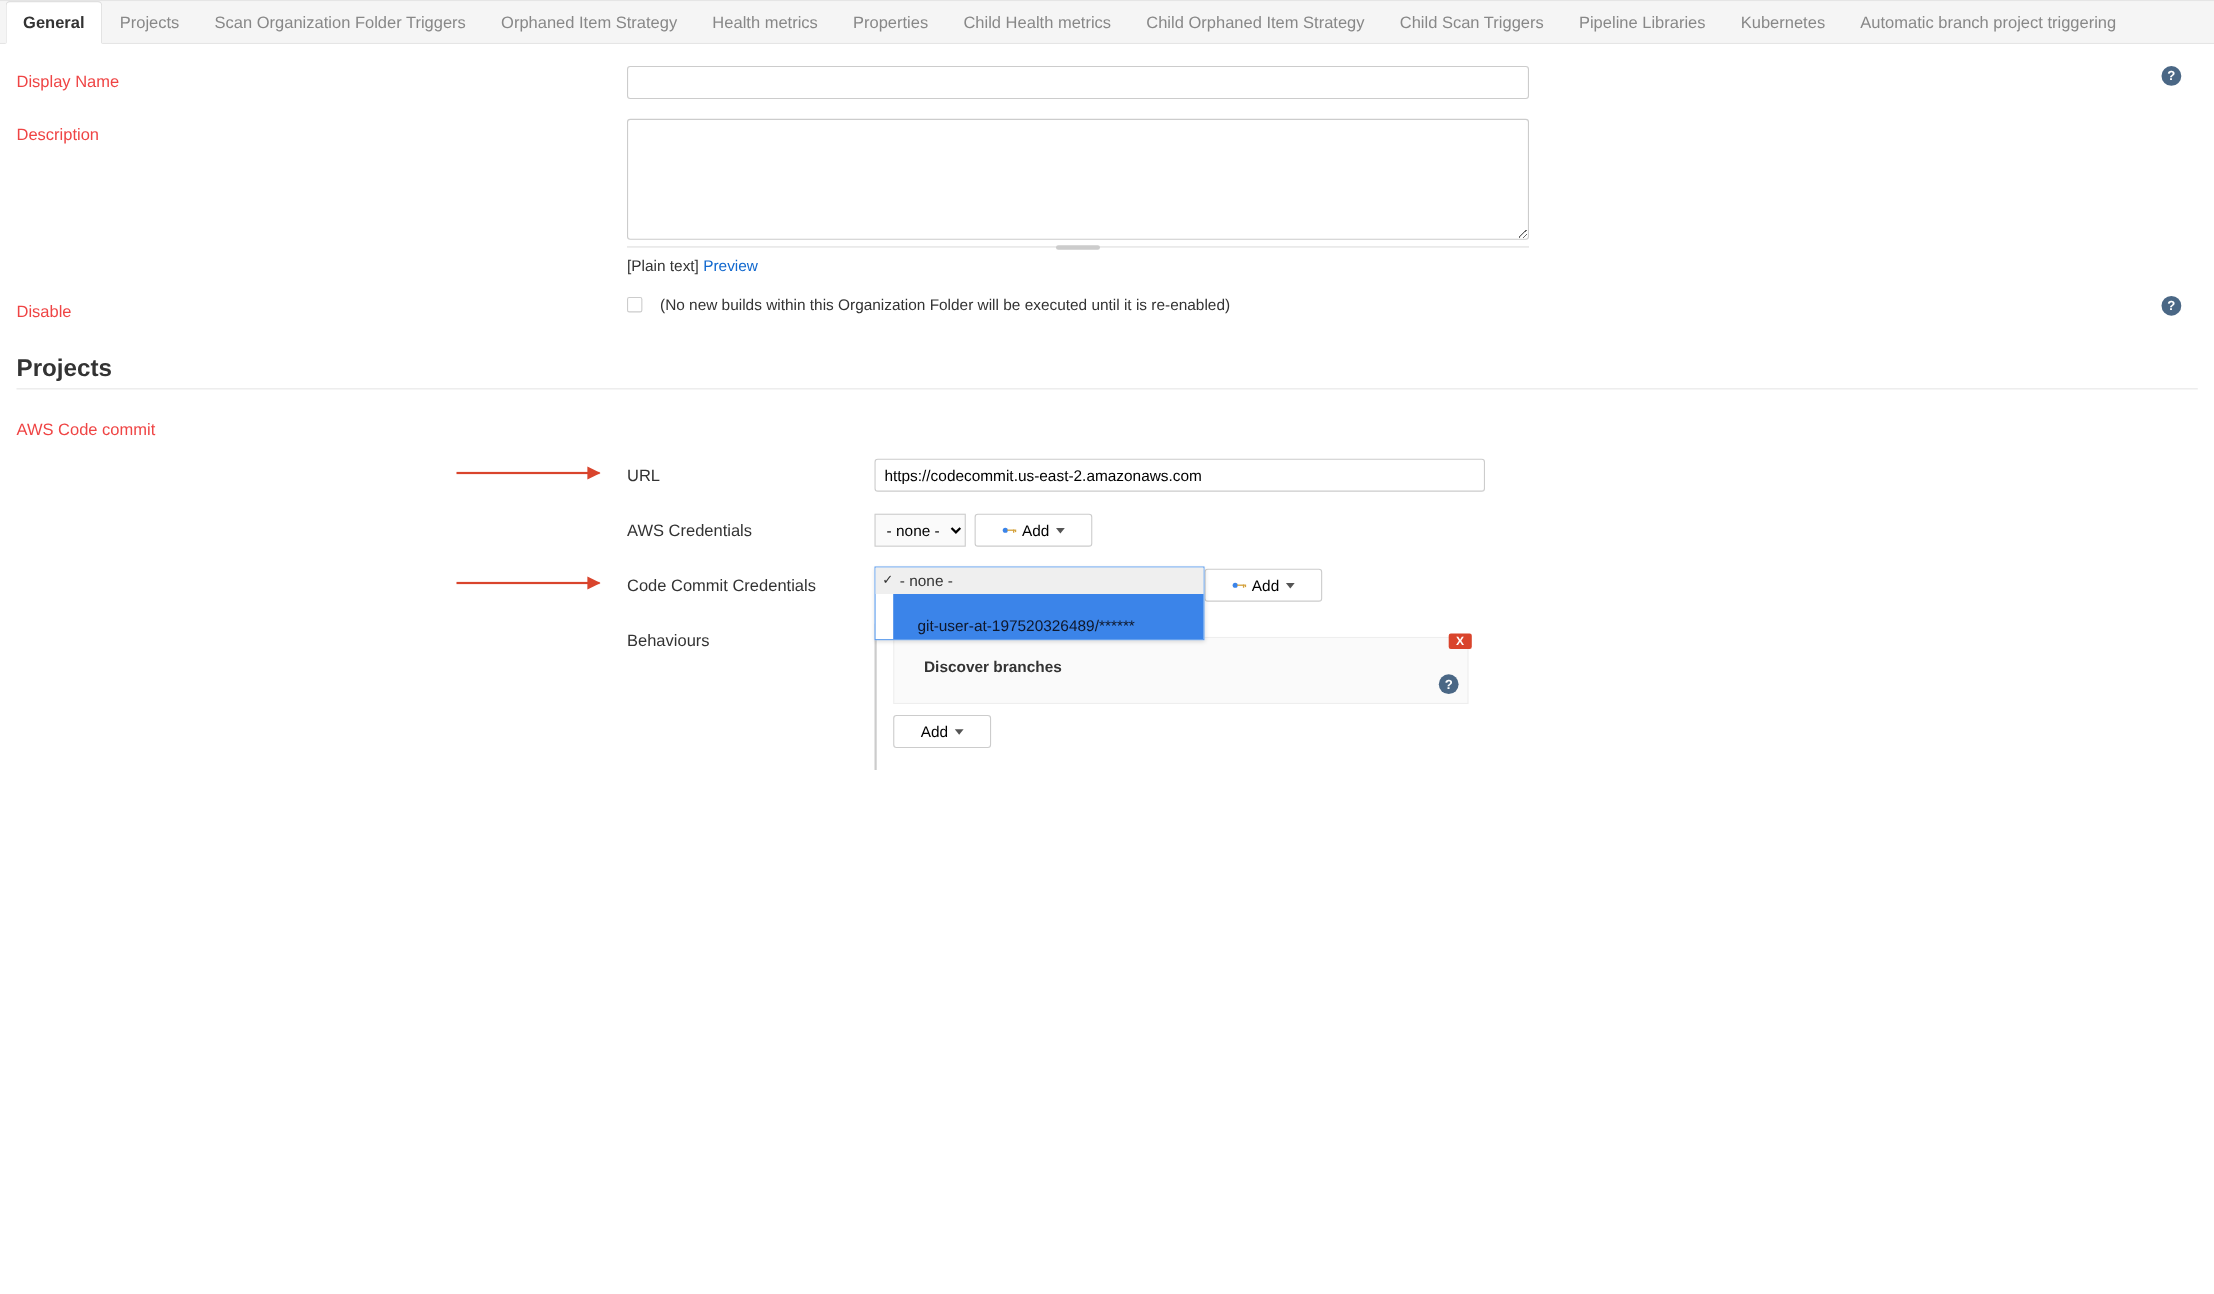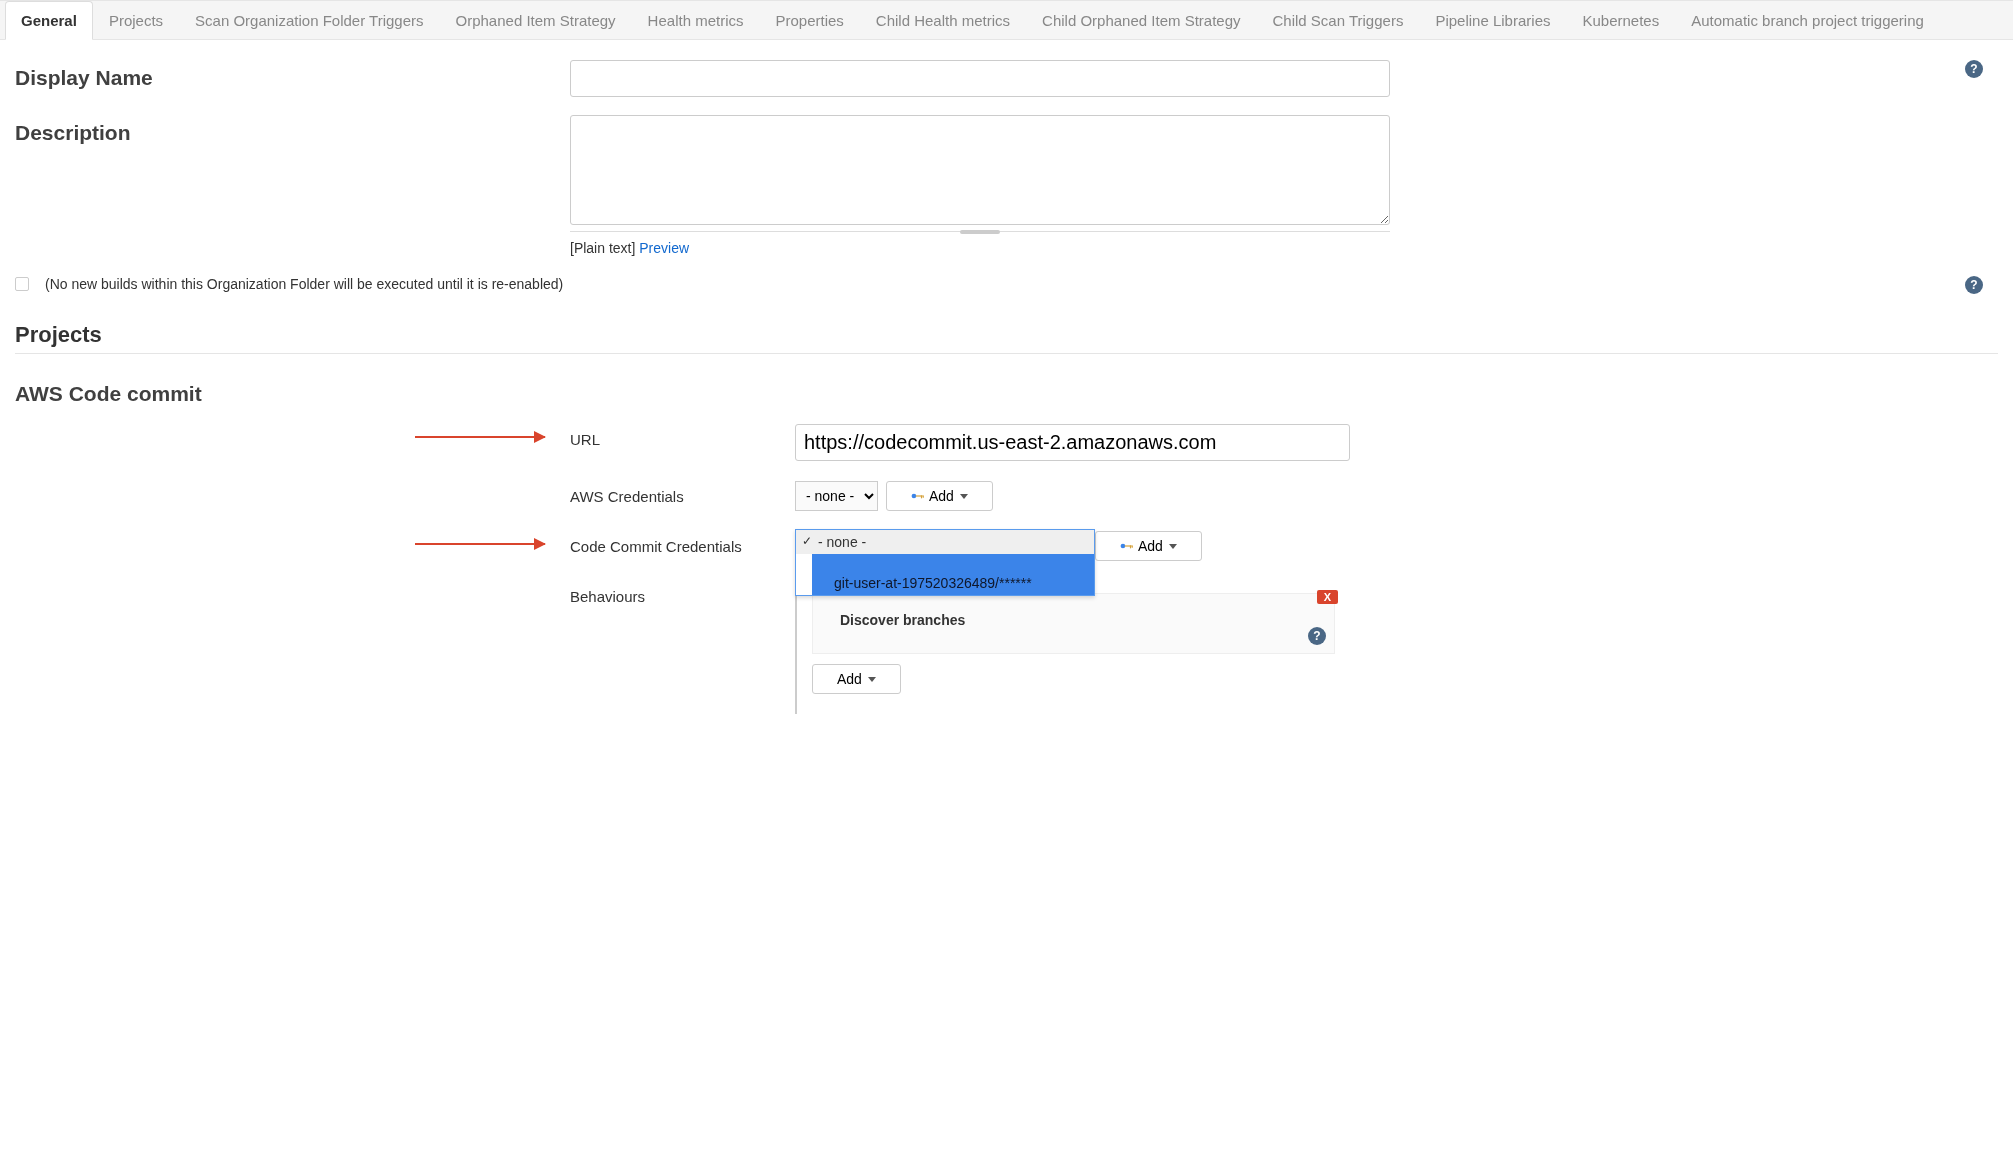--- a/index.html
+++ b/index.html
@@ -37,37 +37,36 @@
   .content { padding: 20px 15px; }
   .form-row {
     display: flex;
     align-items: flex-start;
     margin-bottom: 18px;
     position: relative;
   }
   .form-label {
     flex: 0 0 555px;
     padding-top: 6px;
-    font-size: 21px;
-    color: #404040;
-    position: relative;
-    font-weight: bold;
+    font-size: 15px;
+    color: #ef4444;
+    position: relative;
   }
   .form-field {
     flex: 1;
     display: flex;
     align-items: center;
     gap: 8px;
   }
   input[type=text], textarea {
     width: 100%;
     border: 1px solid #ccc;
     border-radius: 3px;
     padding: 6px 8px;
-    font-size: 20px;
+    font-size: 14px;
     background: #fff;
   }
   textarea {
     height: 110px;
     resize: both;
   }
   .input-wide { max-width: 820px; }
   .section-title {
     font-size: 22px;
     font-weight: 600;
@@ -283,20 +282,21 @@
       <textarea class="input-wide" style=""></textarea>
     </div>
   </div>
   <div class="hint-row">
     <span class="handle"></span>
     <span>[Plain text]</span>
     <a href="#">Preview</a>
   </div>
 
   <div class="form-row">
+    <div class="form-label">Disable</div>
     <div class="form-field">
       <span class="checkbox-dummy"></span>
       <span>(No new builds within this Organization Folder will be executed until it is re-enabled)</span>
     </div>
     <span class="help-icon">?</span>
   </div>
 
   <div class="section-title">Projects</div>
   <hr>
 

